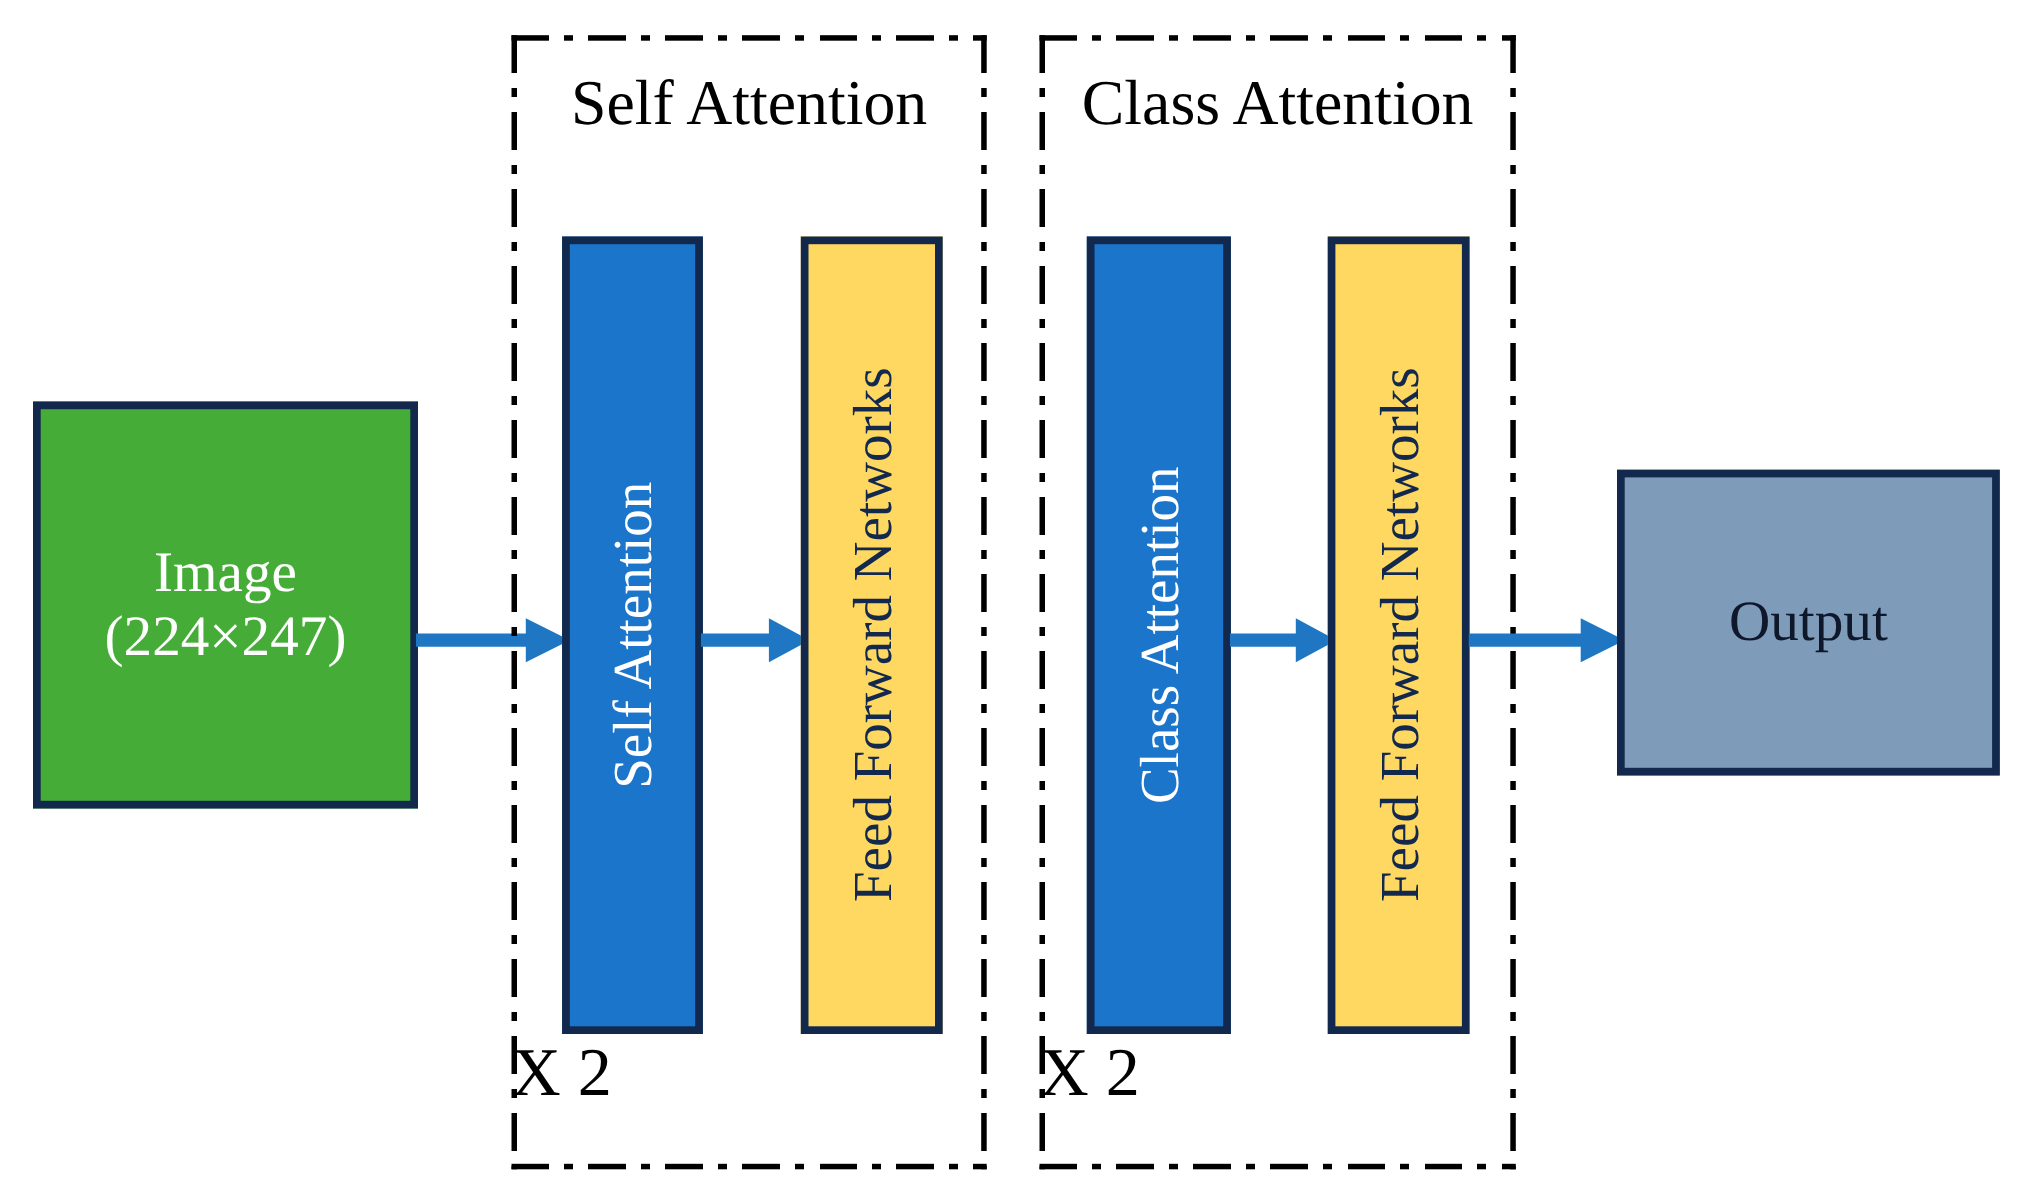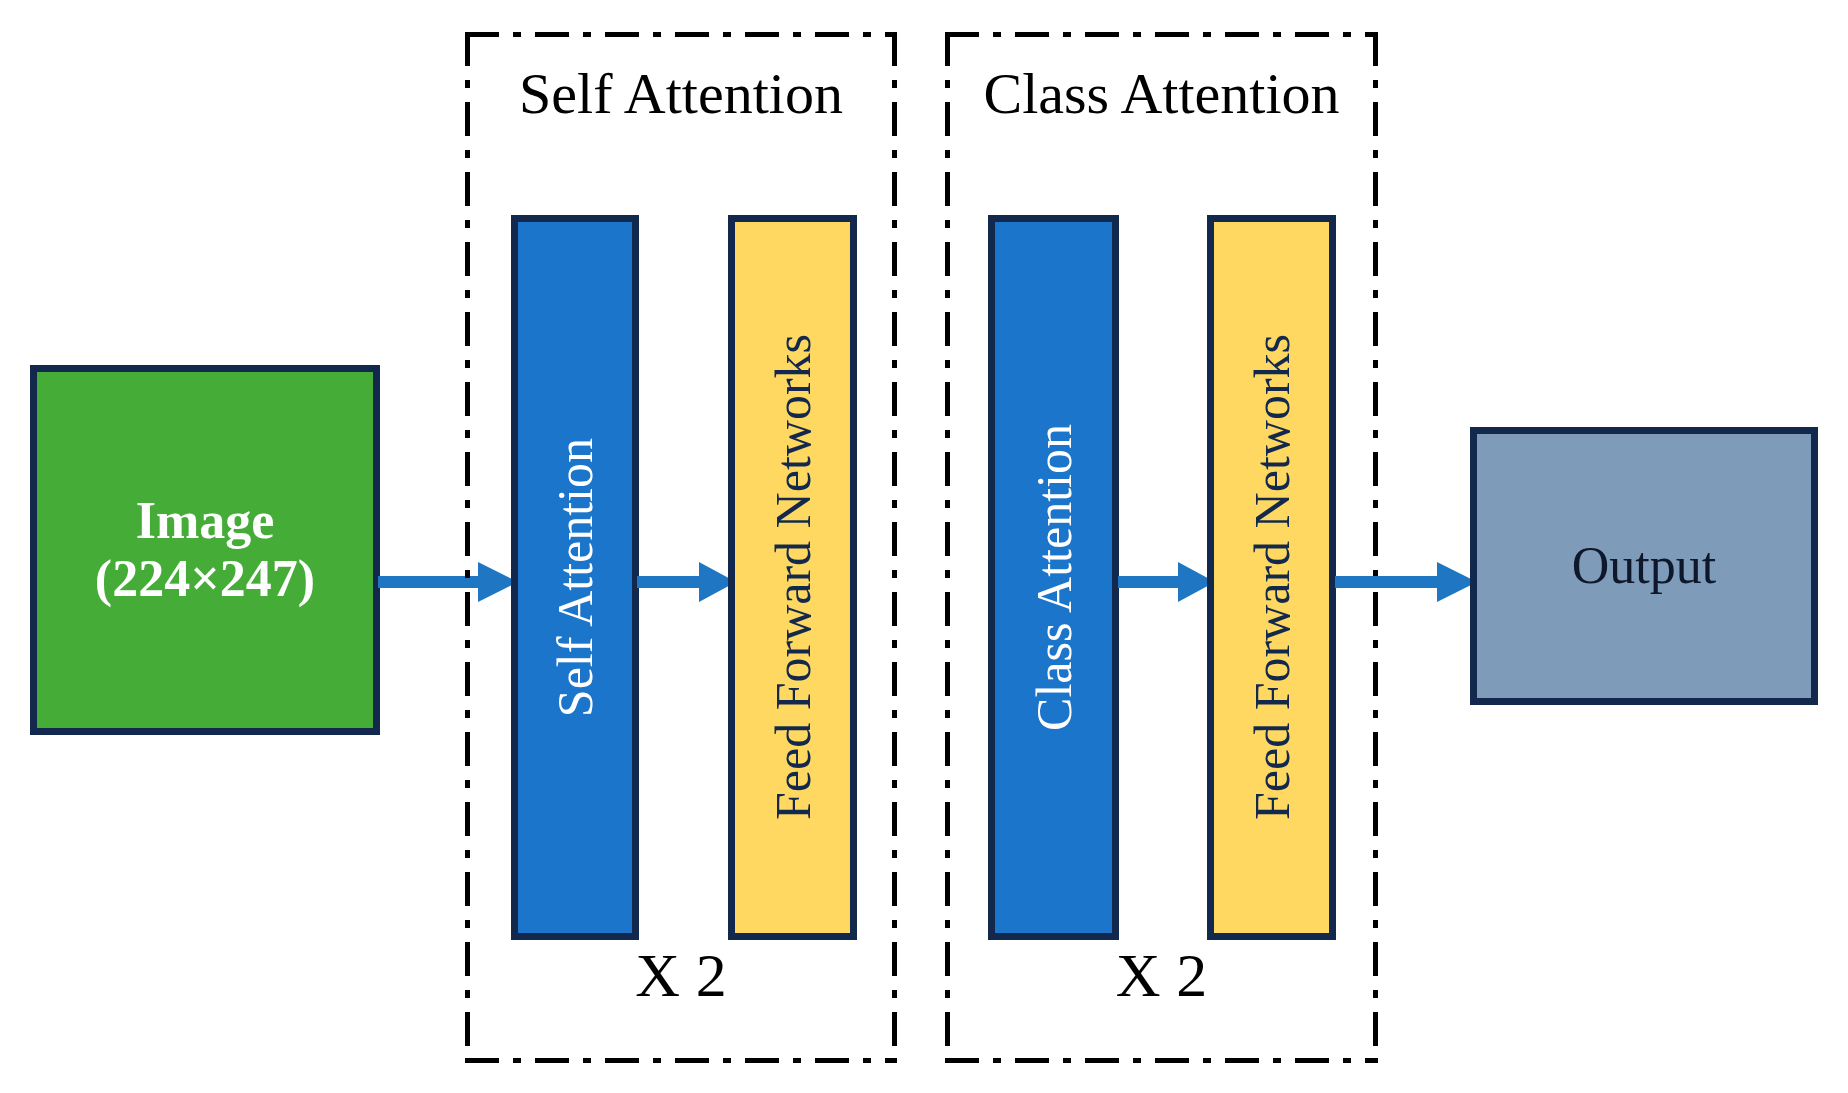--- a/index.html
+++ b/index.html
@@ -14,21 +14,21 @@
   .node{position:absolute;box-sizing:border-box;}
 
   
   .box{
     border:7px solid #12284C;
     display:flex;align-items:center;justify-content:center;
     text-align:center;line-height:1.12;
   }
   .box-image{
     left:30px;top:365px;width:350px;height:370px;
-    background:#45AC38;color:#ffffff;font-size:52px;font-weight:bold;
+    background:#45AC38;color:#ffffff;font-size:52px;
   }
   .box-output{
     left:1470px;top:427px;width:348px;height:278px;
     background:#7E9CB9;color:#0f172a;font-size:52px;
   }
 
   
   .bar{
     border:7px solid #12284C;
     display:flex;align-items:center;justify-content:center;
@@ -72,21 +72,21 @@
   .group-sa{left:465px;top:32px;width:432px;height:1031px;}
   .group-ca{left:945px;top:32px;width:433px;height:1031px;}
 
   .group-title{
     position:absolute;top:28px;left:0;width:100%;
     text-align:center;font-size:58px;color:#000;
     white-space:nowrap;
   }
   .group-repeat{
     position:absolute;bottom:52px;left:0;width:100%;
-    text-align:center;font-size:62px;color:#000;
+    font-size:62px;color:#000;
     white-space:nowrap;
   }
 
   
   .arrow{
     position:absolute;height:48px;
     display:block;
   }
   .arrow svg{display:block;width:100%;height:100%;}
   .a1{left:378px;top:558px;width:140px;}

